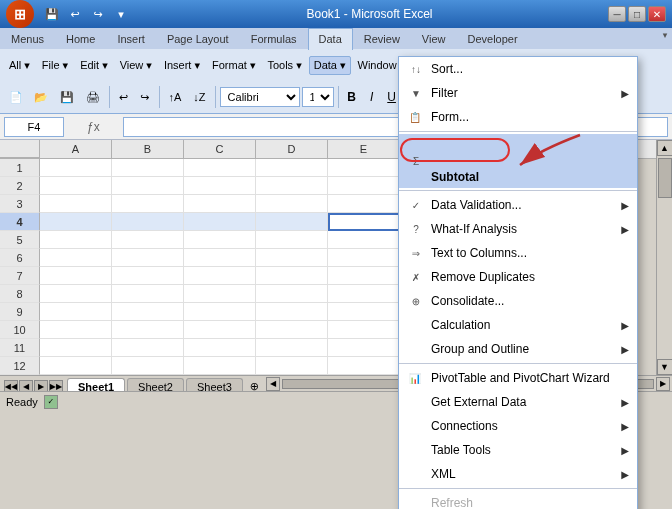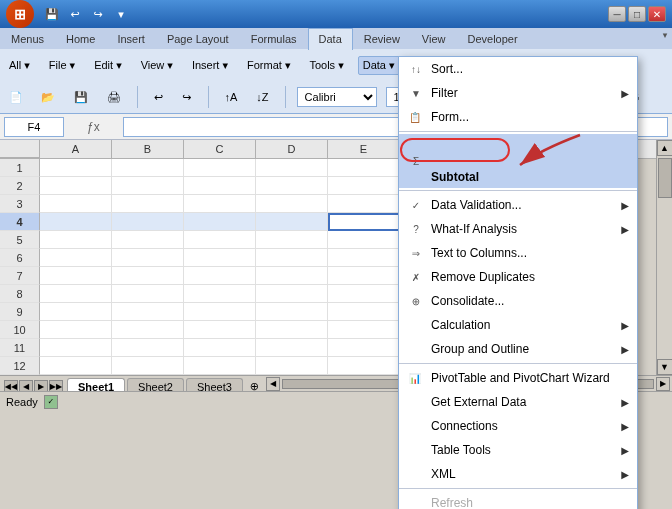--- a/index.html
+++ b/index.html
@@ -44,21 +44,21 @@
       padding: 4px 10px; font-size: 11px; cursor: pointer; border: 1px solid transparent;
       border-bottom: none; color: #333;
     }
     .ribbon-tab.active {
       background: #dce6f4; border-color: #8aaedc; border-bottom-color: #dce6f4;
       font-weight: normal; margin-bottom: -1px; z-index: 1;
     }
 
     
     .toolbar-row {
-      display: flex; align-items: center; padding: 2px 4px; gap: 9px;
+      display: flex; align-items: center; padding: 2px 4px; gap: 2px;
       background: #dce6f4; min-height: 32px; flex-wrap: wrap;
     }
     .tb-sep { width: 1px; height: 22px; background: #a0b8d8; margin: 0 2px; }
     .tb-btn {
       padding: 2px 4px; border: 1px solid transparent; border-radius: 2px;
       cursor: pointer; font-size: 11px; background: transparent; display: flex; align-items: center; gap: 2px;
     }
     .font-box {
       width: 80px; height: 20px; border: 1px solid #8aaedc; padding: 1px 3px;
       font-size: 11px; background: white;
@@ -194,20 +194,21 @@
     <div class="office-btn">
       <span style="color:white;font-size:14px;font-weight:bold;">⊞</span>
     </div>
     <div class="quick-access">
       <div class="qa-btn">💾</div>
       <div class="qa-btn">↩</div>
       <div class="qa-btn">↪</div>
       <div class="qa-btn">▾</div>
     </div>
   </div>
+  <div class="title-text">Book1 - Microsoft Excel</div>
   <div class="title-controls">
     <div class="title-btn">─</div>
     <div class="title-btn">□</div>
     <div class="title-btn close">✕</div>
   </div>
 </div>
 
 <div class="ribbon">
   <div class="ribbon-tabs">
     <div class="ribbon-tab">Menus</div>

